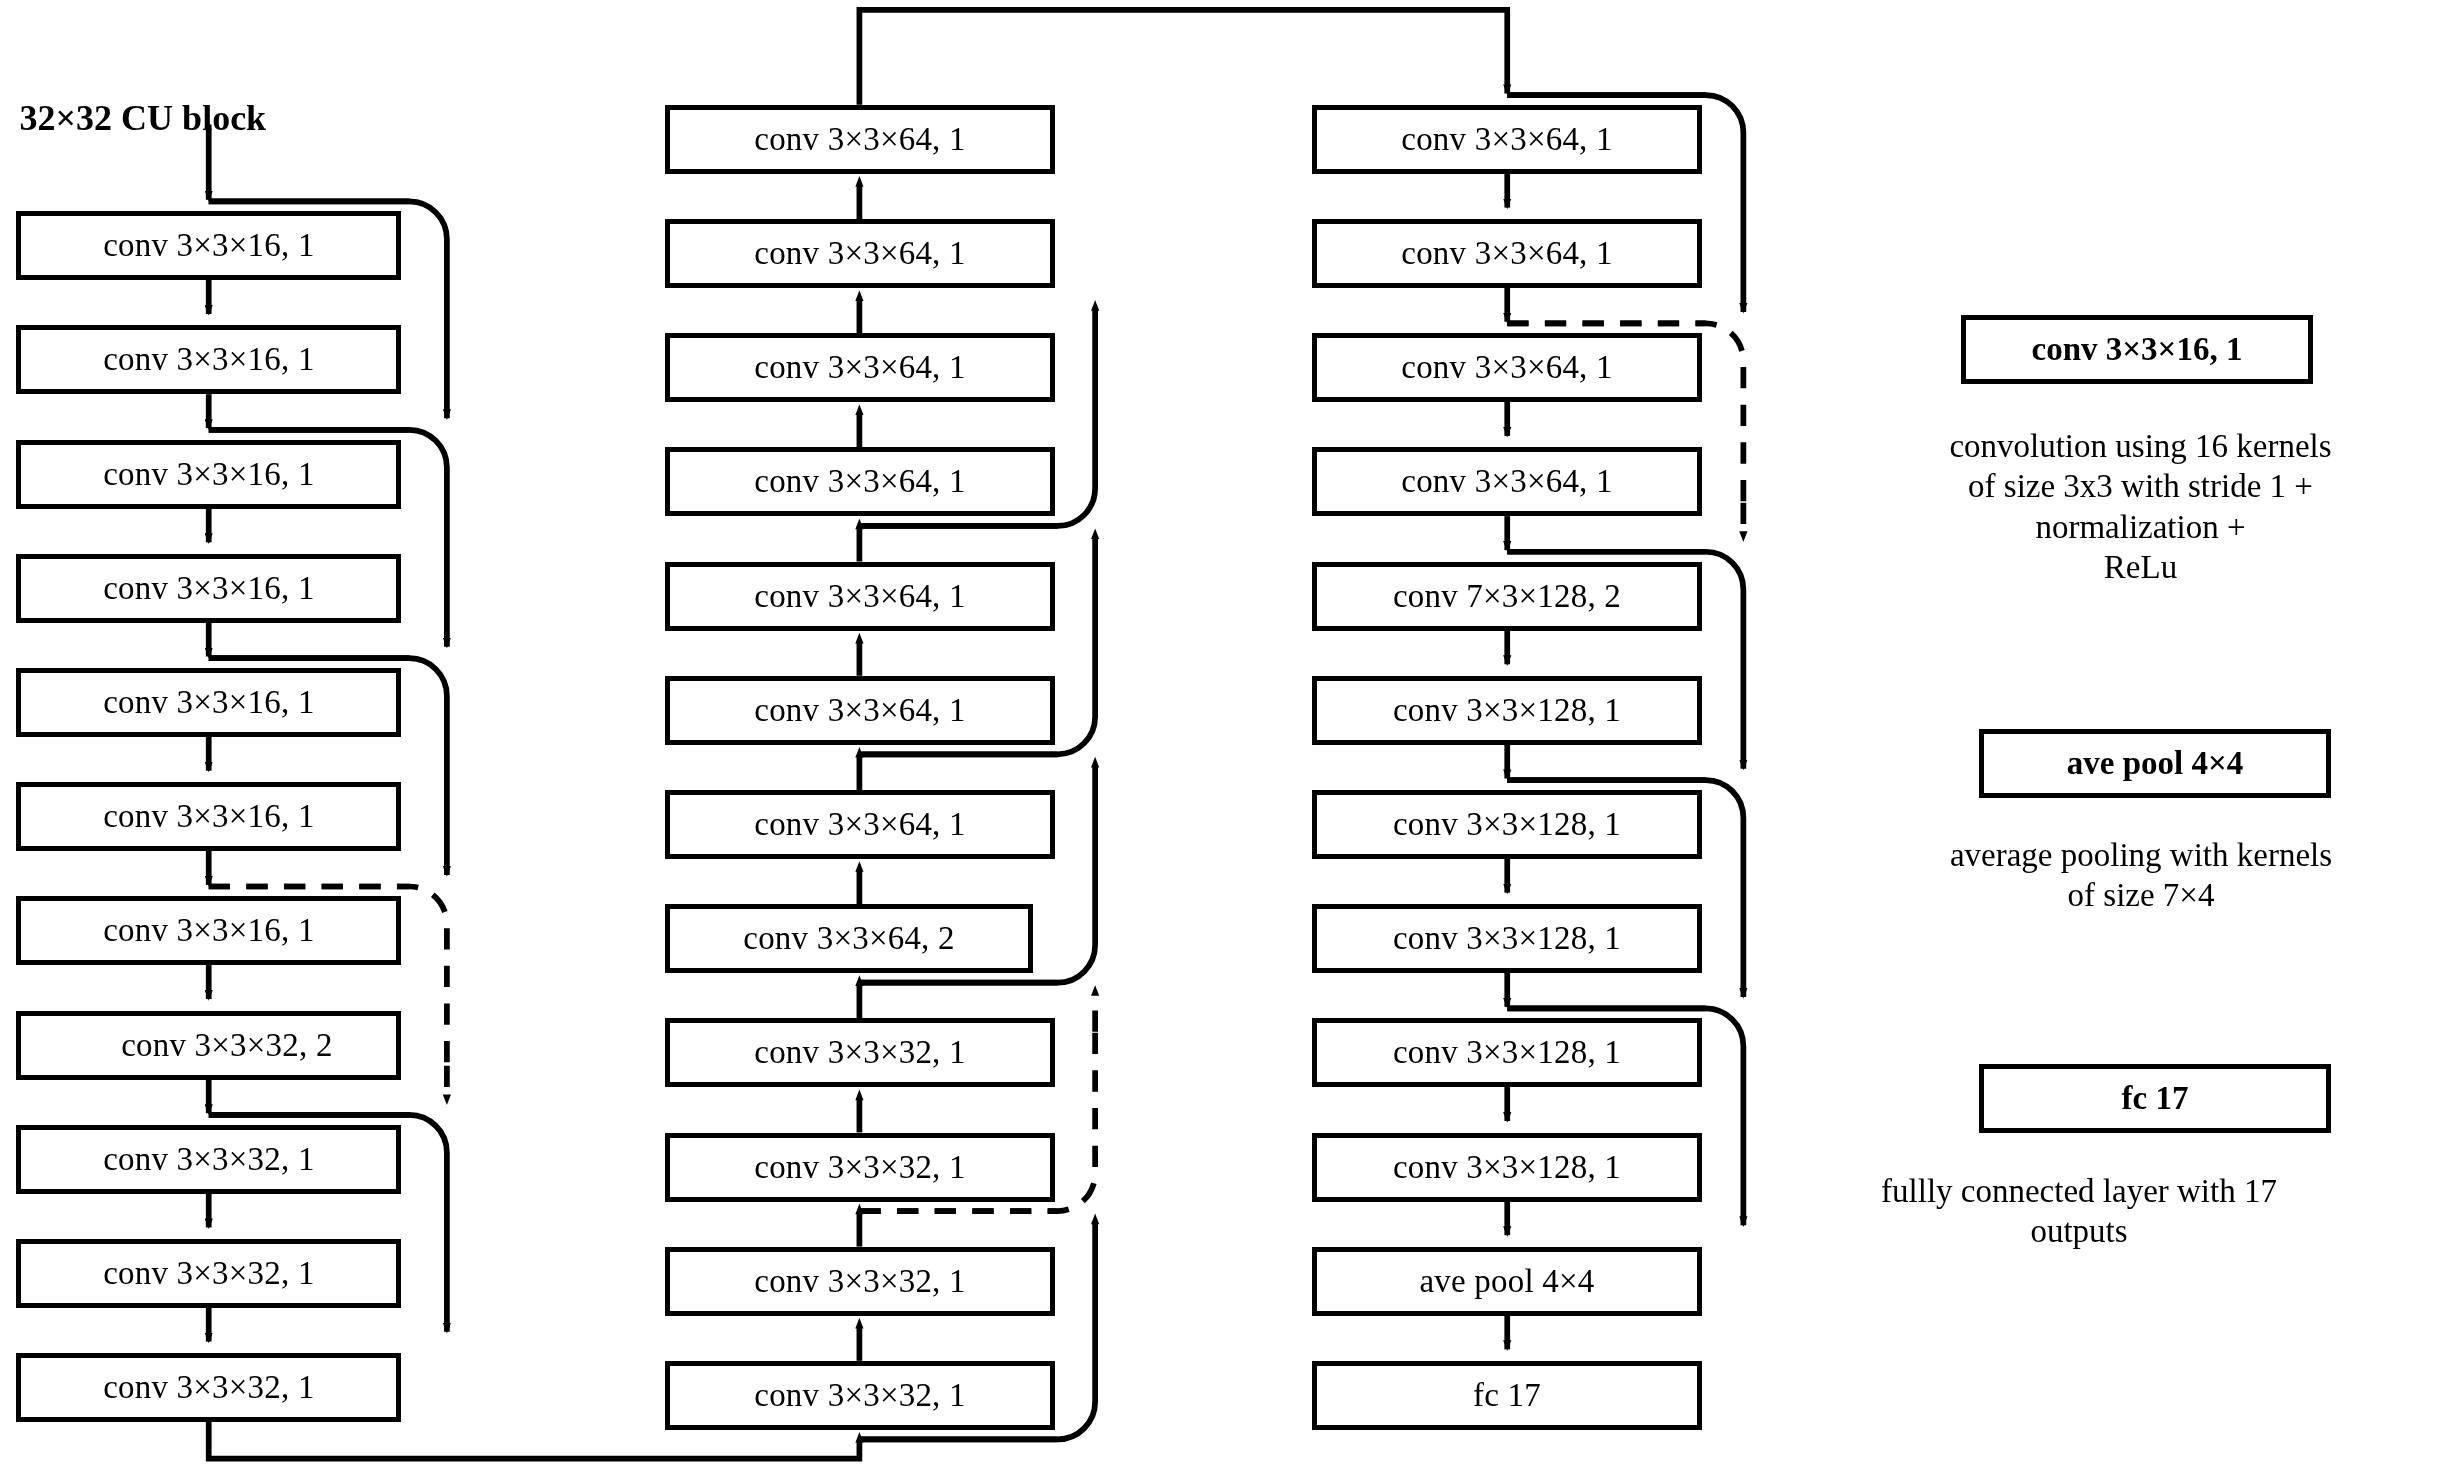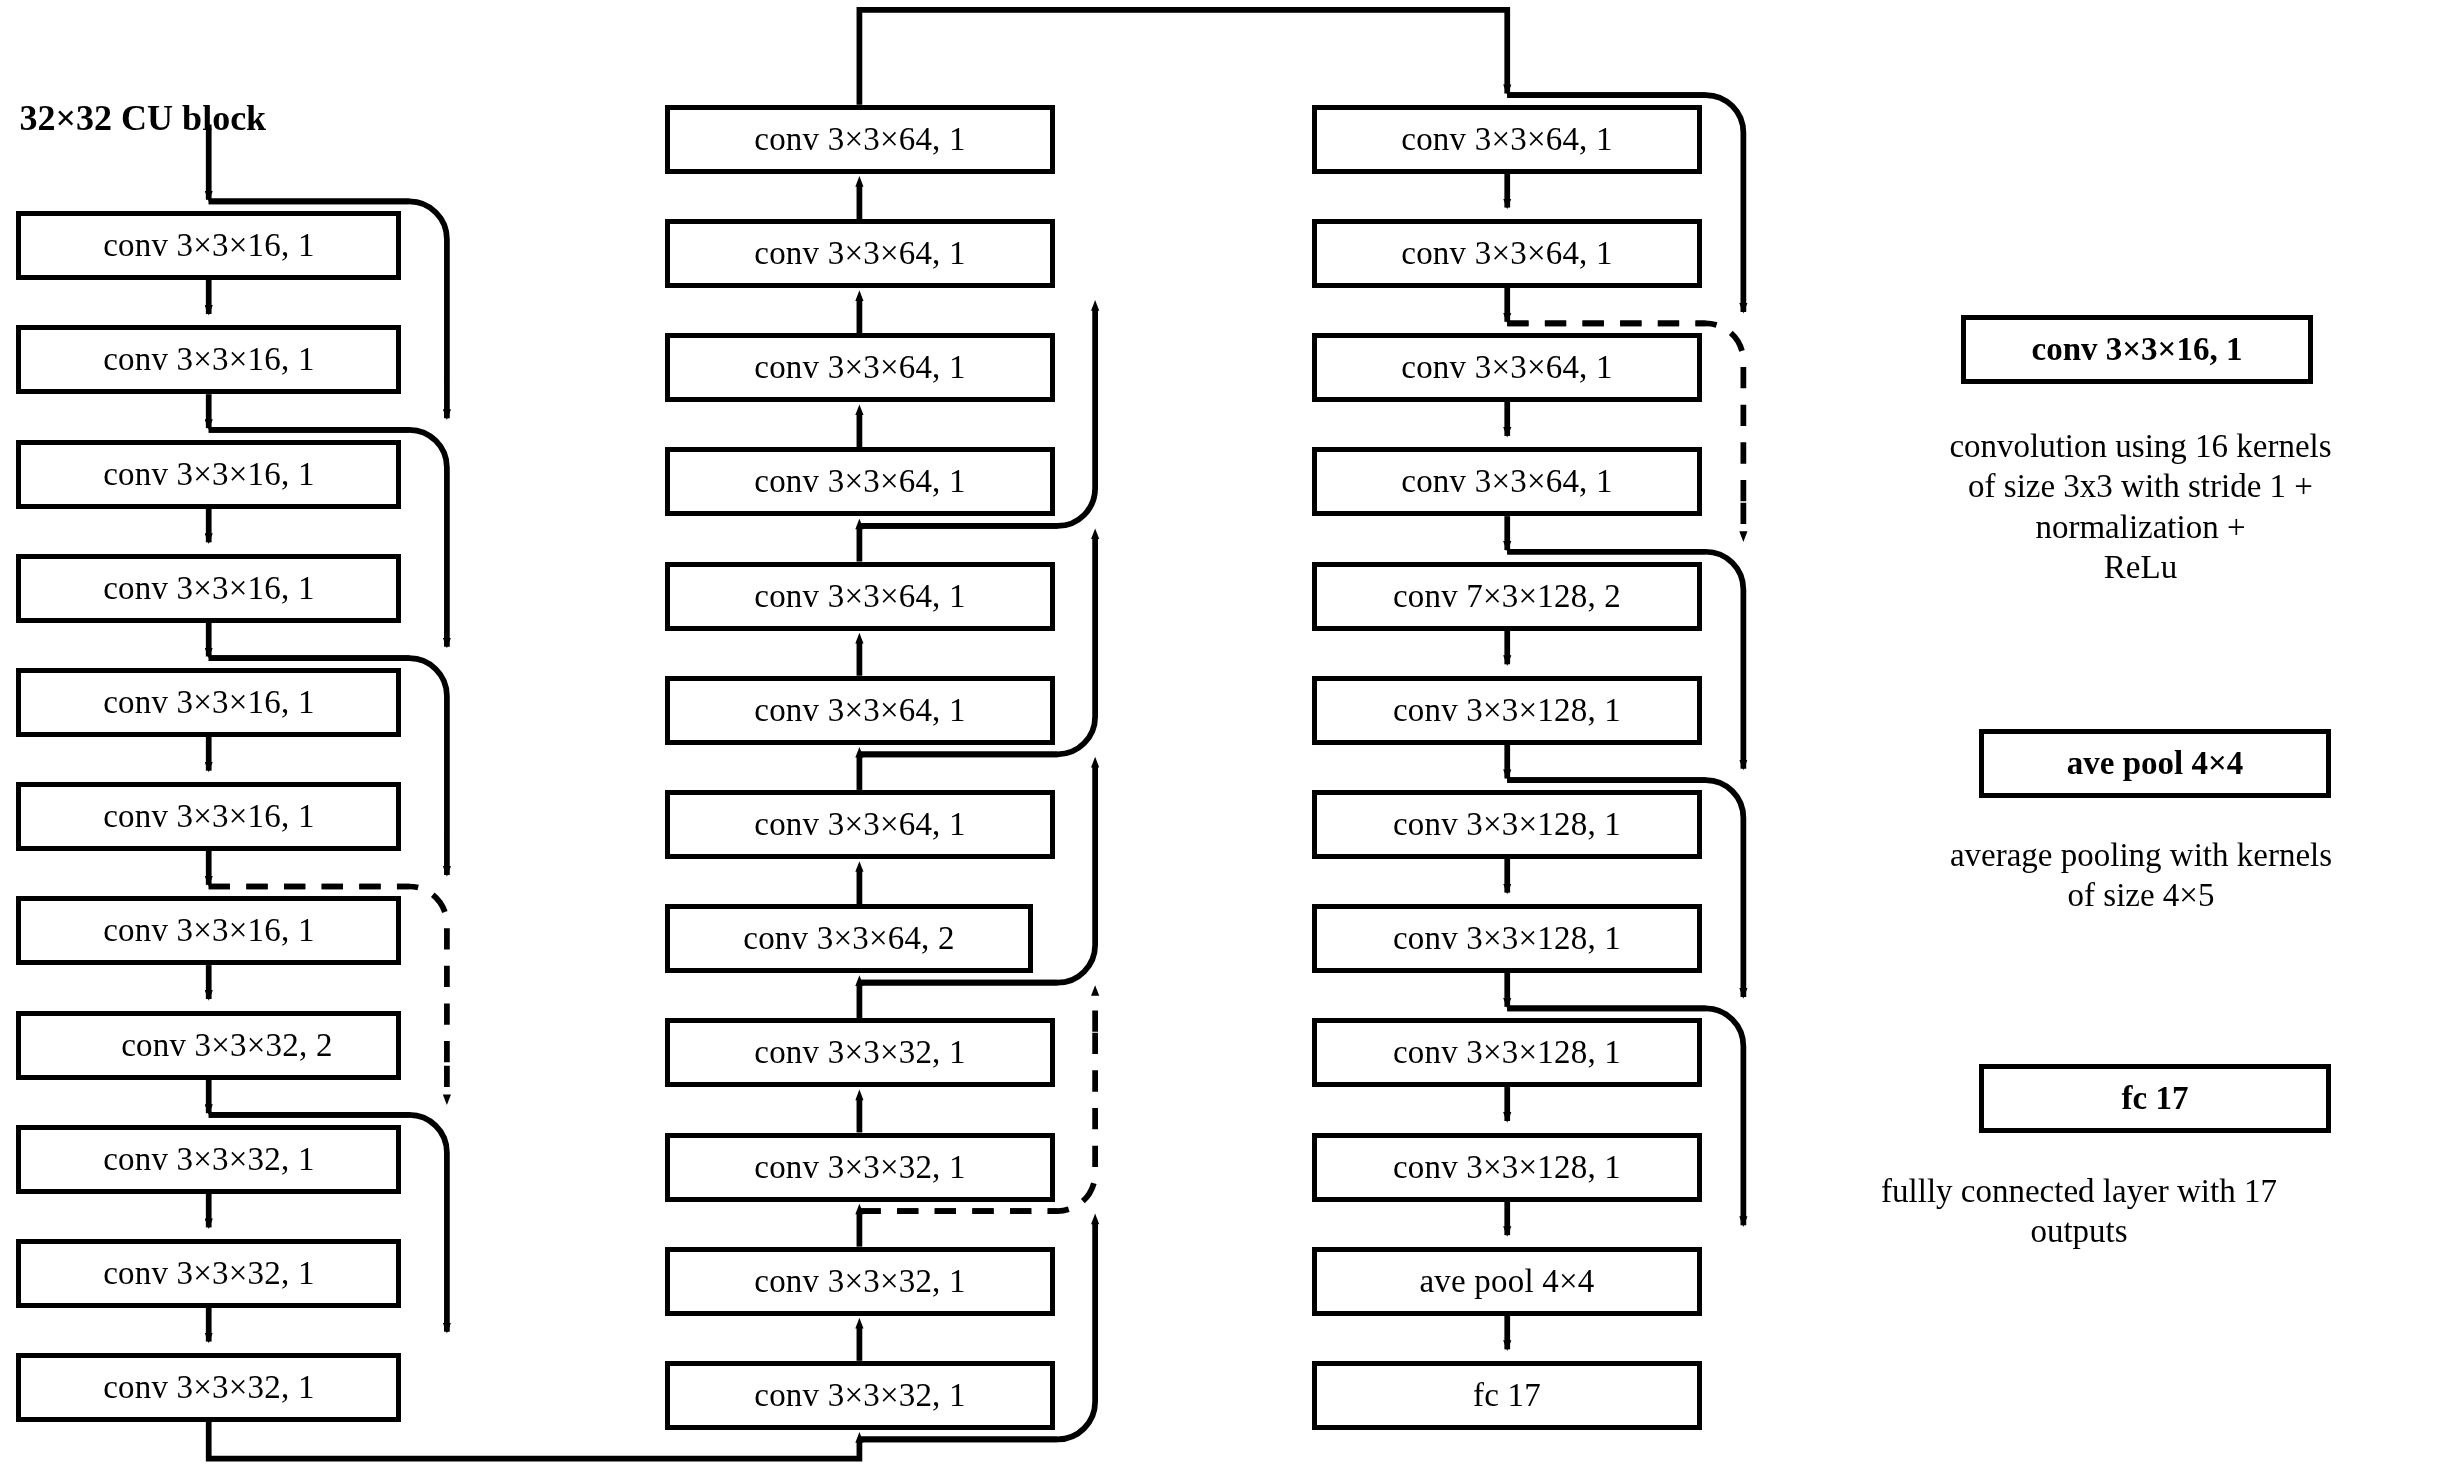--- a/index.html
+++ b/index.html
@@ -138,18 +138,18 @@
     <div class="node" style="left: 1312px; top: 1133px; width: 390px; height: 69px; font-size: 33px;">conv 3×3×128, 1</div>
     <div class="node" style="left: 1312px; top: 1247px; width: 390px; height: 69px; font-size: 33px;">ave pool 4×4</div>
     <div class="node" style="left: 1312px; top: 1361px; width: 390px; height: 69px; font-size: 33px;">fc 17</div>
     <div class="legend-box" style="left: 1961px; top: 315px; width: 352px; height: 69px; font-size: 33px;">conv 3×3×16, 1</div>
     <div class="legend-text" style="left: 1846px; top: 426px; width: 589px; font-size: 33px; white-space: pre-line;">convolution using 16 kernels
 of size 3x3 with stride 1 +
 normalization +
 ReLu</div>
     <div class="legend-box" style="left: 1979px; top: 729px; width: 352px; height: 69px; font-size: 33px;">ave pool 4×4</div>
     <div class="legend-text" style="left: 1838px; top: 835px; width: 606px; font-size: 33px; white-space: pre-line;">average pooling with kernels
-of size 4×5</div>
+of size 7×4</div>
     <div class="legend-box" style="left: 1979px; top: 1064px; width: 352px; height: 69px; font-size: 33px;">fc 17</div>
     <div class="legend-text" style="left: 1776px; top: 1171px; width: 606px; font-size: 33px; white-space: pre-line;">fullly connected layer with 17
 outputs</div>
   </div>
 
 
 </body></html>

